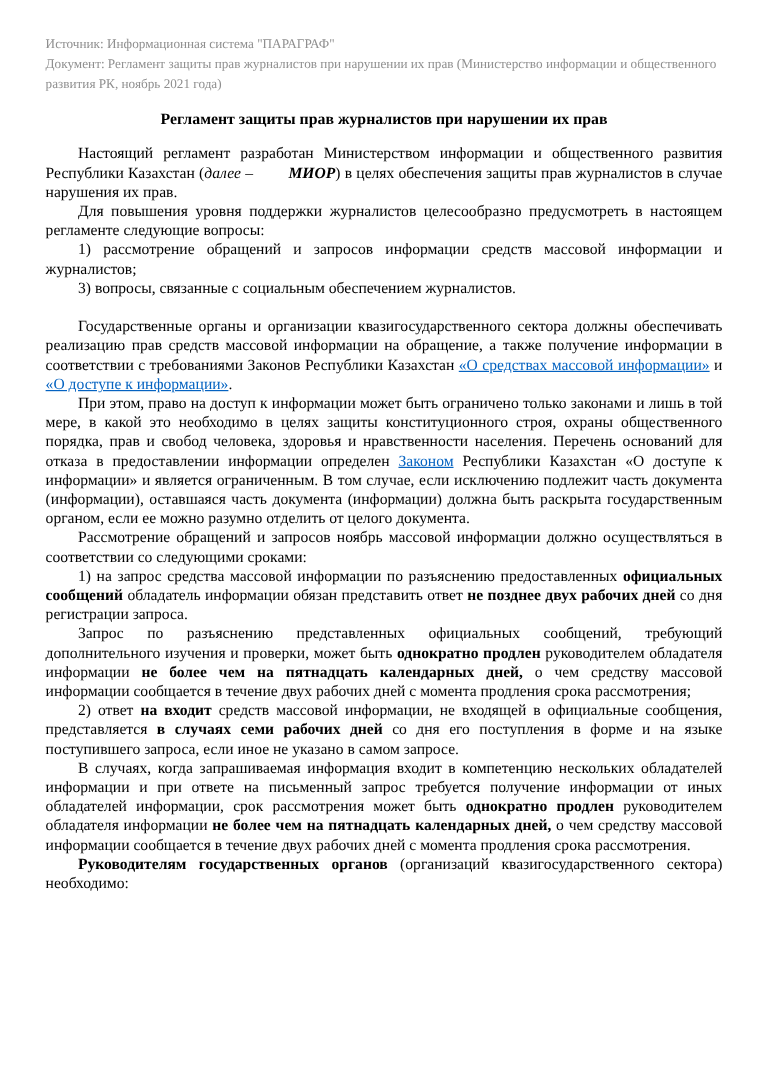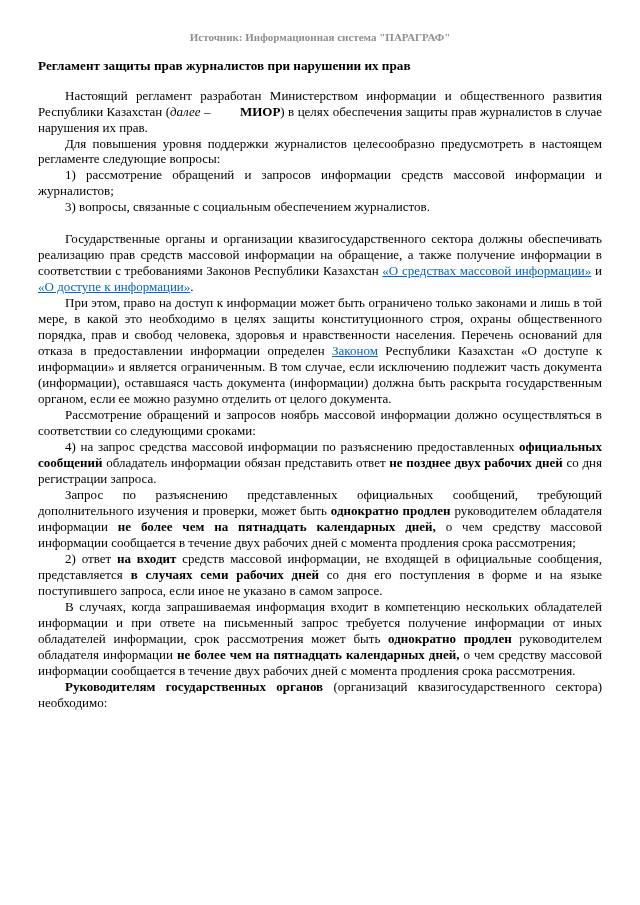--- a/index.html
+++ b/index.html
@@ -9,29 +9,29 @@
     color: #000;
   }
   .page {
     box-sizing: border-box;
     width: 640px; height: 905px;
     padding: 30px 38px 16px 38px;
     overflow: hidden;
     background: #ffffff;
   }
   .header-meta {
-    text-align: center;
+    text-align: left;
     font-size: 11px;
     line-height: 1.4;
     color: #8f8f8f;
-    font-weight: bold;
   }
   .header-meta .meta-line + .meta-line { margin-top: 2px; }
   .doc-title {
     margin-top: 12px;
+    text-align: center;
     font-weight: bold;
     font-size: 13.2px;
     line-height: 1.3;
   }
   .doc-body {
     margin-top: 13px;
     font-size: 13px;
     line-height: 1.23;
     text-align: justify;
   }
@@ -39,32 +39,33 @@
   .para.heading { font-weight: bold; }
   .spacer { height: 16px; }
   .doclink { text-decoration: underline; cursor: pointer; }
 </style>
 </head>
 <body>
 
 <div class="page">
   <div class="header-meta" style="color: rgb(143, 143, 143);">
     <div class="meta-line">Источник: Информационная система "ПАРАГРАФ"</div>
+    <div class="meta-line">Документ: Регламент защиты прав журналистов при нарушении их прав (Министерство информации и общественного развития РК, ноябрь 2021 года)</div>
   </div>
   <div class="doc-title">
     <div>Регламент защиты прав журналистов при нарушении их прав</div>
   </div>
   <div class="doc-body">
-      <p class="para"><span>Настоящий регламент разработан Министерством информации и общественного развития Республики Казахстан (</span><span style="font-style: italic;">далее – </span><span style="font-weight: bold;  margin-left: 26px;">МИОР</span><span>) в целях обеспечения защиты прав журналистов в случае нарушения их прав.</span></p>
+      <p class="para"><span>Настоящий регламент разработан Министерством информации и общественного развития Республики Казахстан (</span><span style="font-style: italic;">далее – </span><span style="font-weight: bold; font-style: italic; margin-left: 26px;">МИОР</span><span>) в целях обеспечения защиты прав журналистов в случае нарушения их прав.</span></p>
       <p class="para"><span>Для повышения уровня поддержки журналистов целесообразно предусмотреть в настоящем регламенте следующие вопросы:</span></p>
       <p class="para"><span>1) рассмотрение обращений и запросов информации средств массовой информации и журналистов;</span></p>
       <p class="para"><span>3) вопросы, связанные с социальным обеспечением журналистов.</span></p>
       <div class="spacer"></div>
       <p class="para"><span>Государственные органы и организации квазигосударственного сектора должны обеспечивать реализацию прав средств массовой информации на обращение, а также получение информации в соответствии с требованиями Законов Республики Казахстан </span><a class="doclink" href="#" style="color: rgb(5, 99, 193);">«О средствах массовой информации»</a><span> и </span><a class="doclink" href="#" style="color: rgb(5, 99, 193);">«О доступе к информации»</a><span>.</span></p>
       <p class="para"><span>При этом, право на доступ к информации может быть ограничено только законами и лишь в той мере, в какой это необходимо в целях защиты конституционного строя, охраны общественного порядка, прав и свобод человека, здоровья и нравственности населения. Перечень оснований для отказа в предоставлении информации определен </span><a class="doclink" href="#" style="color: rgb(5, 99, 193);">Законом</a><span> Республики Казахстан «О доступе к информации» и является ограниченным. В том случае, если исключению подлежит часть документа (информации), оставшаяся часть документа (информации) должна быть раскрыта государственным органом, если ее можно разумно отделить от целого документа.</span></p>
       <p class="para"><span>Рассмотрение обращений и запросов ноябрь массовой информации должно осуществляться в соответствии со следующими сроками:</span></p>
-      <p class="para"><span>4) на запрос средства массовой информации по разъяснению предоставленных </span><span style="font-weight: bold;">официальных сообщений</span><span> обладатель информации обязан представить ответ </span><span style="font-weight: bold;">не позднее двух рабочих дней</span><span> со дня регистрации запроса.</span></p>
+      <p class="para"><span>1) на запрос средства массовой информации по разъяснению предоставленных </span><span style="font-weight: bold;">официальных сообщений</span><span> обладатель информации обязан представить ответ </span><span style="font-weight: bold;">не позднее двух рабочих дней</span><span> со дня регистрации запроса.</span></p>
       <p class="para"><span>Запрос по разъяснению представленных официальных сообщений, требующий дополнительного изучения и проверки, может быть </span><span style="font-weight: bold;">однократно продлен</span><span> руководителем обладателя информации </span><span style="font-weight: bold;">не более чем на пятнадцать календарных дней,</span><span> о чем средству массовой информации сообщается в течение двух рабочих дней с момента продления срока рассмотрения;</span></p>
       <p class="para"><span>2) ответ </span><span style="font-weight: bold;">на входит</span><span> средств массовой информации, не входящей в официальные сообщения, представляется </span><span style="font-weight: bold;">в случаях семи рабочих дней</span><span> со дня его поступления в форме и на языке поступившего запроса, если иное не указано в самом запросе.</span></p>
       <p class="para"><span>В случаях, когда запрашиваемая информация входит в компетенцию нескольких обладателей информации и при ответе на письменный запрос требуется получение информации от иных обладателей информации, срок рассмотрения может быть </span><span style="font-weight: bold;">однократно продлен</span><span> руководителем обладателя информации </span><span style="font-weight: bold;">не более чем на пятнадцать календарных дней,</span><span> о чем средству массовой информации сообщается в течение двух рабочих дней с момента продления срока рассмотрения.</span></p>
       <p class="para"><span style="font-weight: bold;">Руководителям государственных органов</span><span> (организаций квазигосударственного сектора) необходимо:</span></p>
     </div>
 </div>
 
 </body></html>

